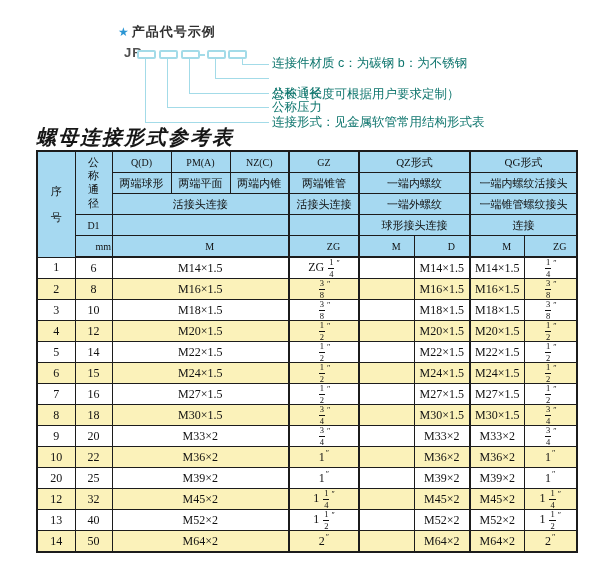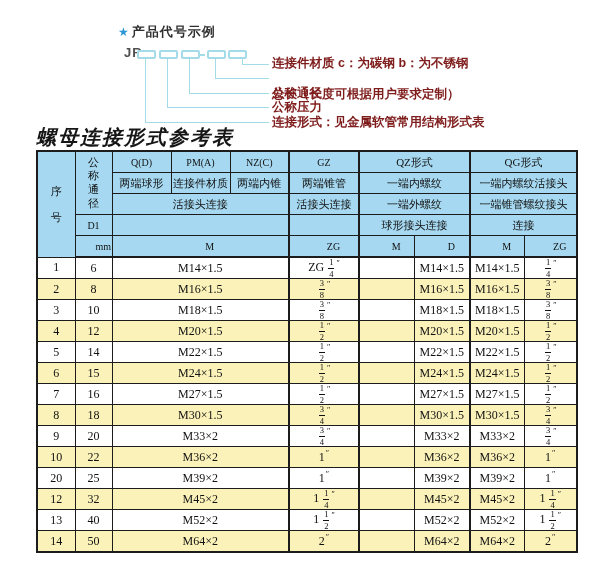--- a/index.html
+++ b/index.html
@@ -31,21 +31,21 @@
     position:absolute;top:50px;width:15px;height:5px;
     border:2px solid var(--cyan);border-radius:2px;background:#fff;
   }
   .code-dash{position:absolute;left:198px;top:54px;width:7px;height:2px;background:var(--cyan);}
   .conn{
     position:absolute;border-left:1px solid var(--cyan);border-bottom:1px solid var(--cyan);
   }
   .pcode-label{
     position:absolute;left:272px;height:14px;line-height:14px;
     font-family:"Liberation Sans","DejaVu Sans",sans-serif;
-    font-weight:bold;font-size:12.5px;color:#7f1d1d;white-space:nowrap;
+    font-weight:normal;font-size:12.5px;color:#0f766e;white-space:nowrap;
   }
   
   .tbl-title{
     position:absolute;left:36px;top:124px;
     font-family:Liberation Serif, serif;
     font-weight:bold;font-style:italic;font-size:20px;color:#161616;
     letter-spacing:2px;
   }
   
   table.ref{
@@ -122,21 +122,21 @@
       <th rowspan="3"><span class="vtext v4">公称通径</span></th>
       <th class="lat">Q(D)</th>
       <th class="lat">PM(A)</th>
       <th class="lat">NZ(C)</th>
       <th class="lat bl2">GZ</th>
       <th class="bl2" colspan="2">QZ形式</th>
       <th class="bl2" colspan="2">QG形式</th>
     </tr>
     <tr>
       <th>两端球形</th>
-      <th>连接件材质</th>
+      <th>两端平面</th>
       <th>两端内锥</th>
       <th class="bl2">两端锥管</th>
       <th class="bl2" colspan="2">一端内螺纹</th>
       <th class="bl2" colspan="2">一端内螺纹活接头</th>
     </tr>
     <tr>
       <th colspan="3">活接头连接</th>
       <th class="bl2">活接头连接</th>
       <th class="bl2" colspan="2">一端外螺纹</th>
       <th class="bl2" colspan="2">一端锥管螺纹接头</th>

